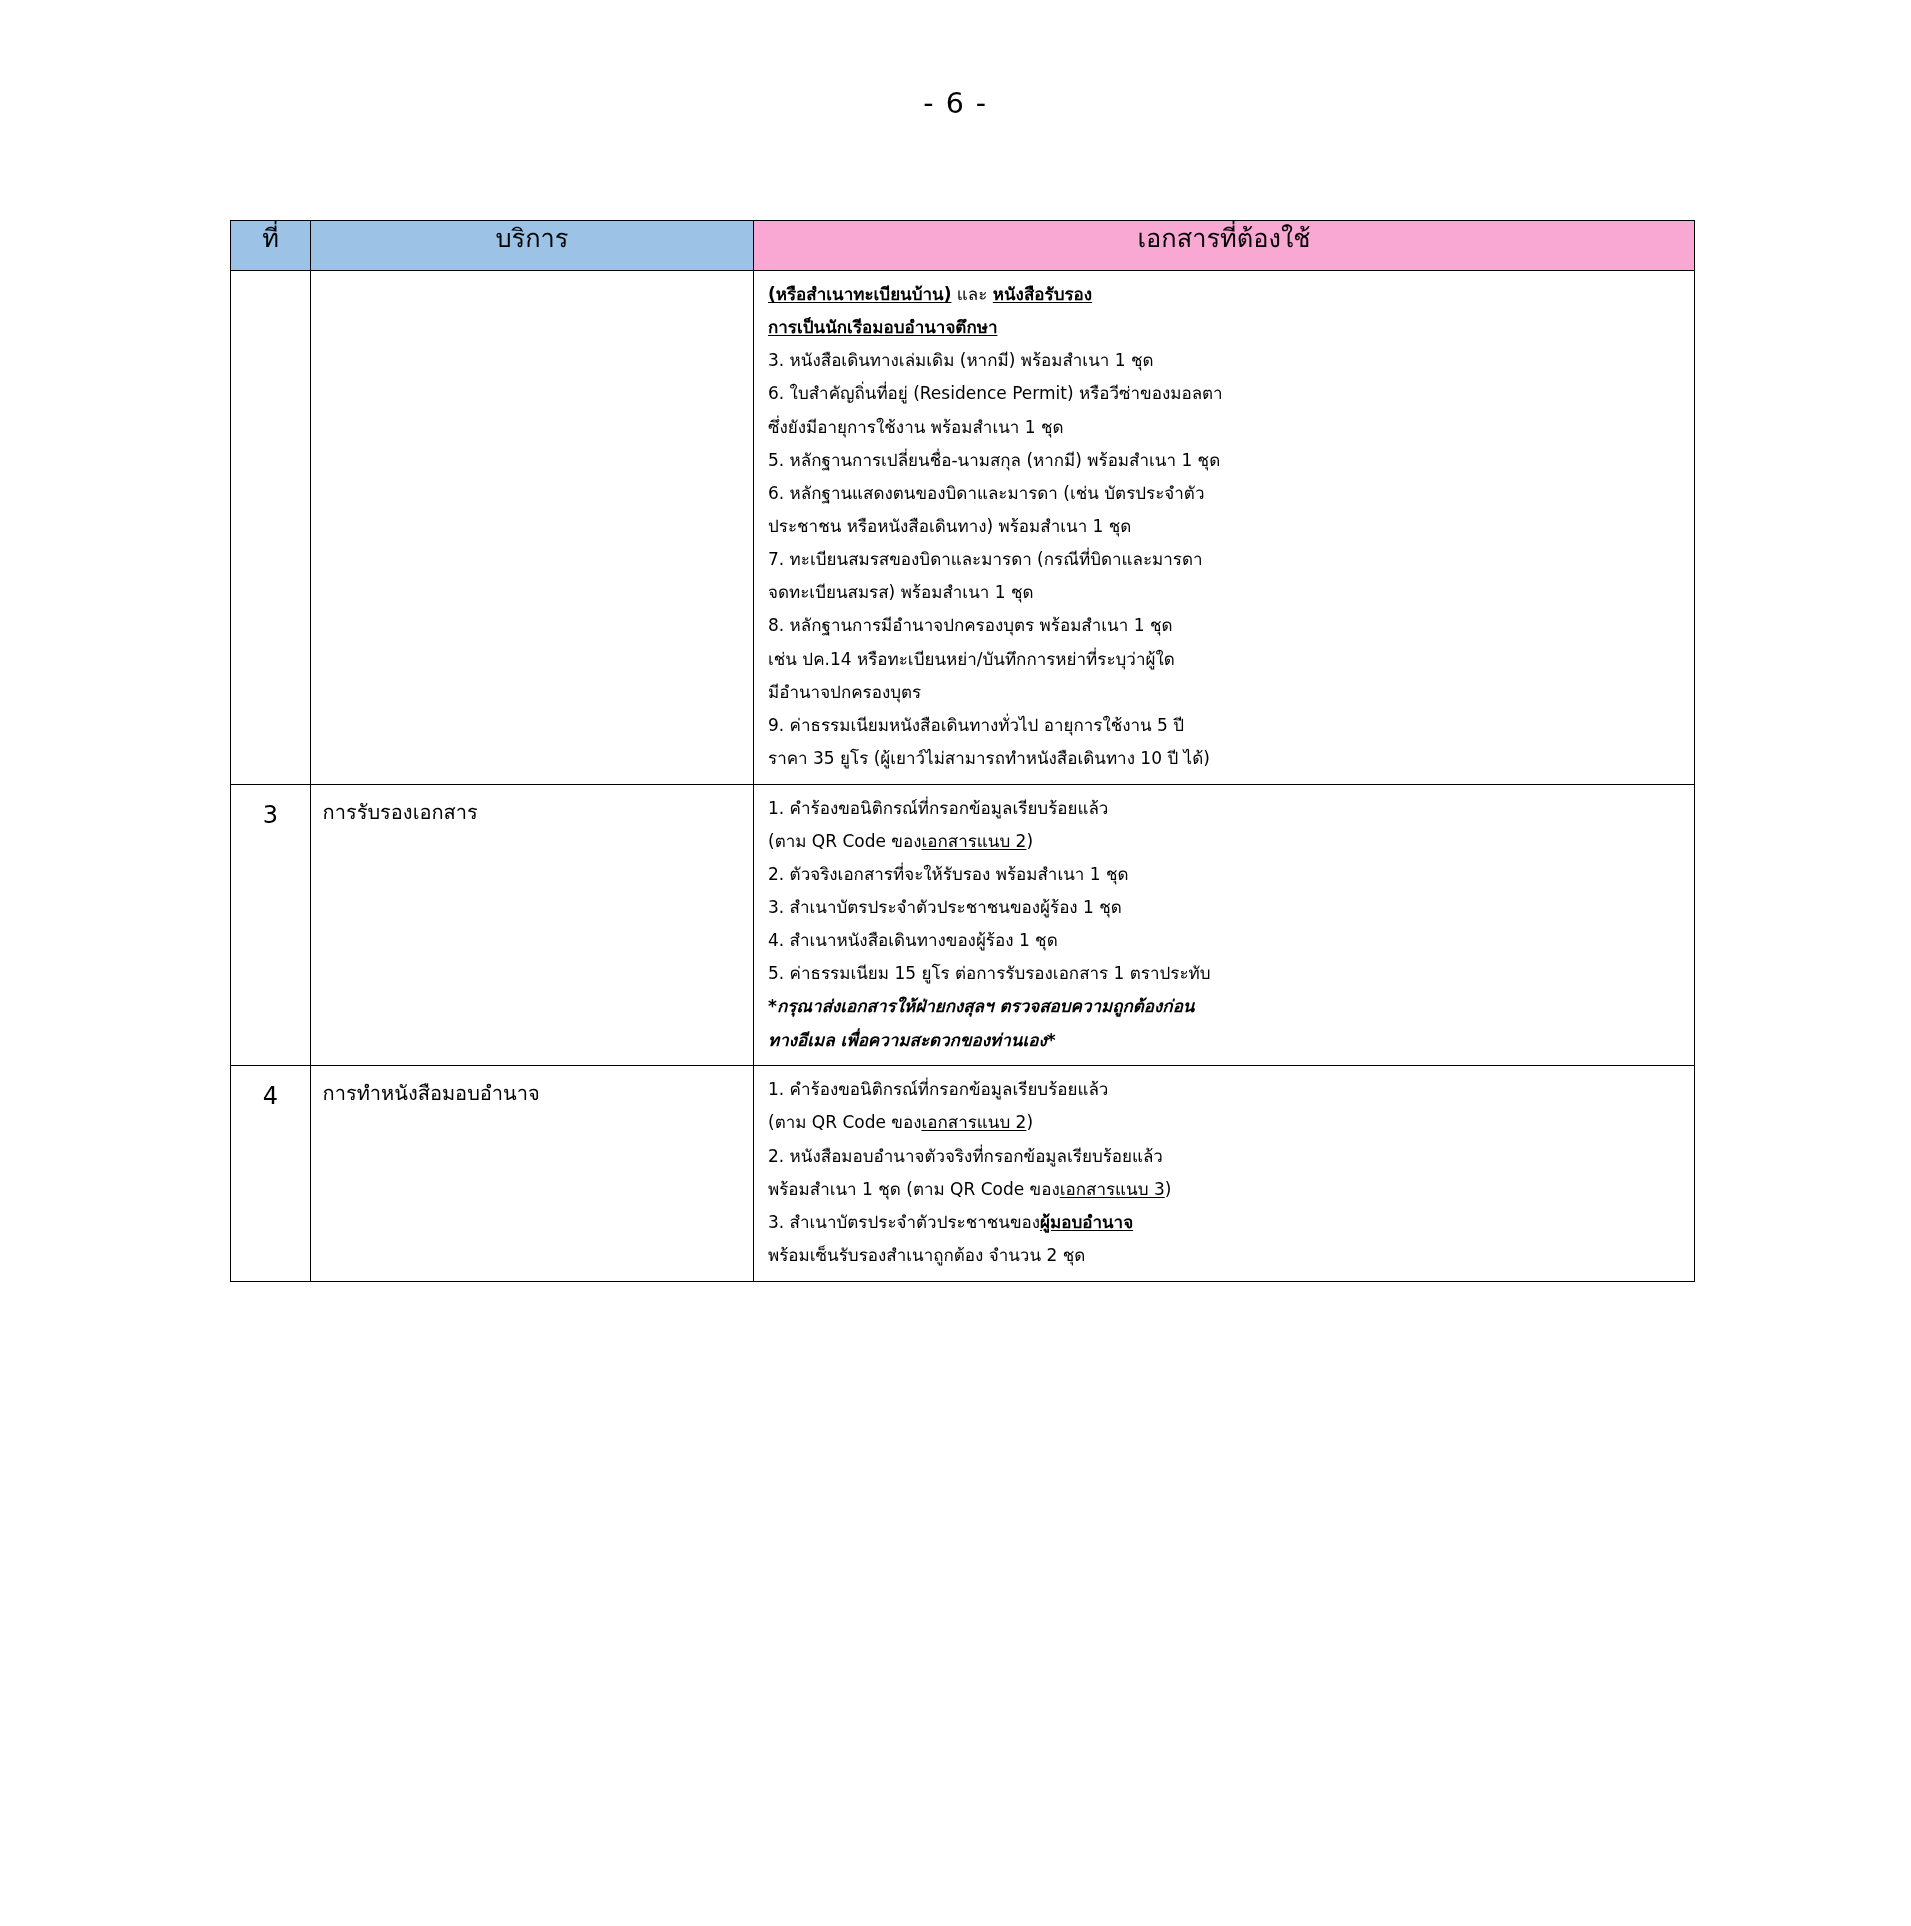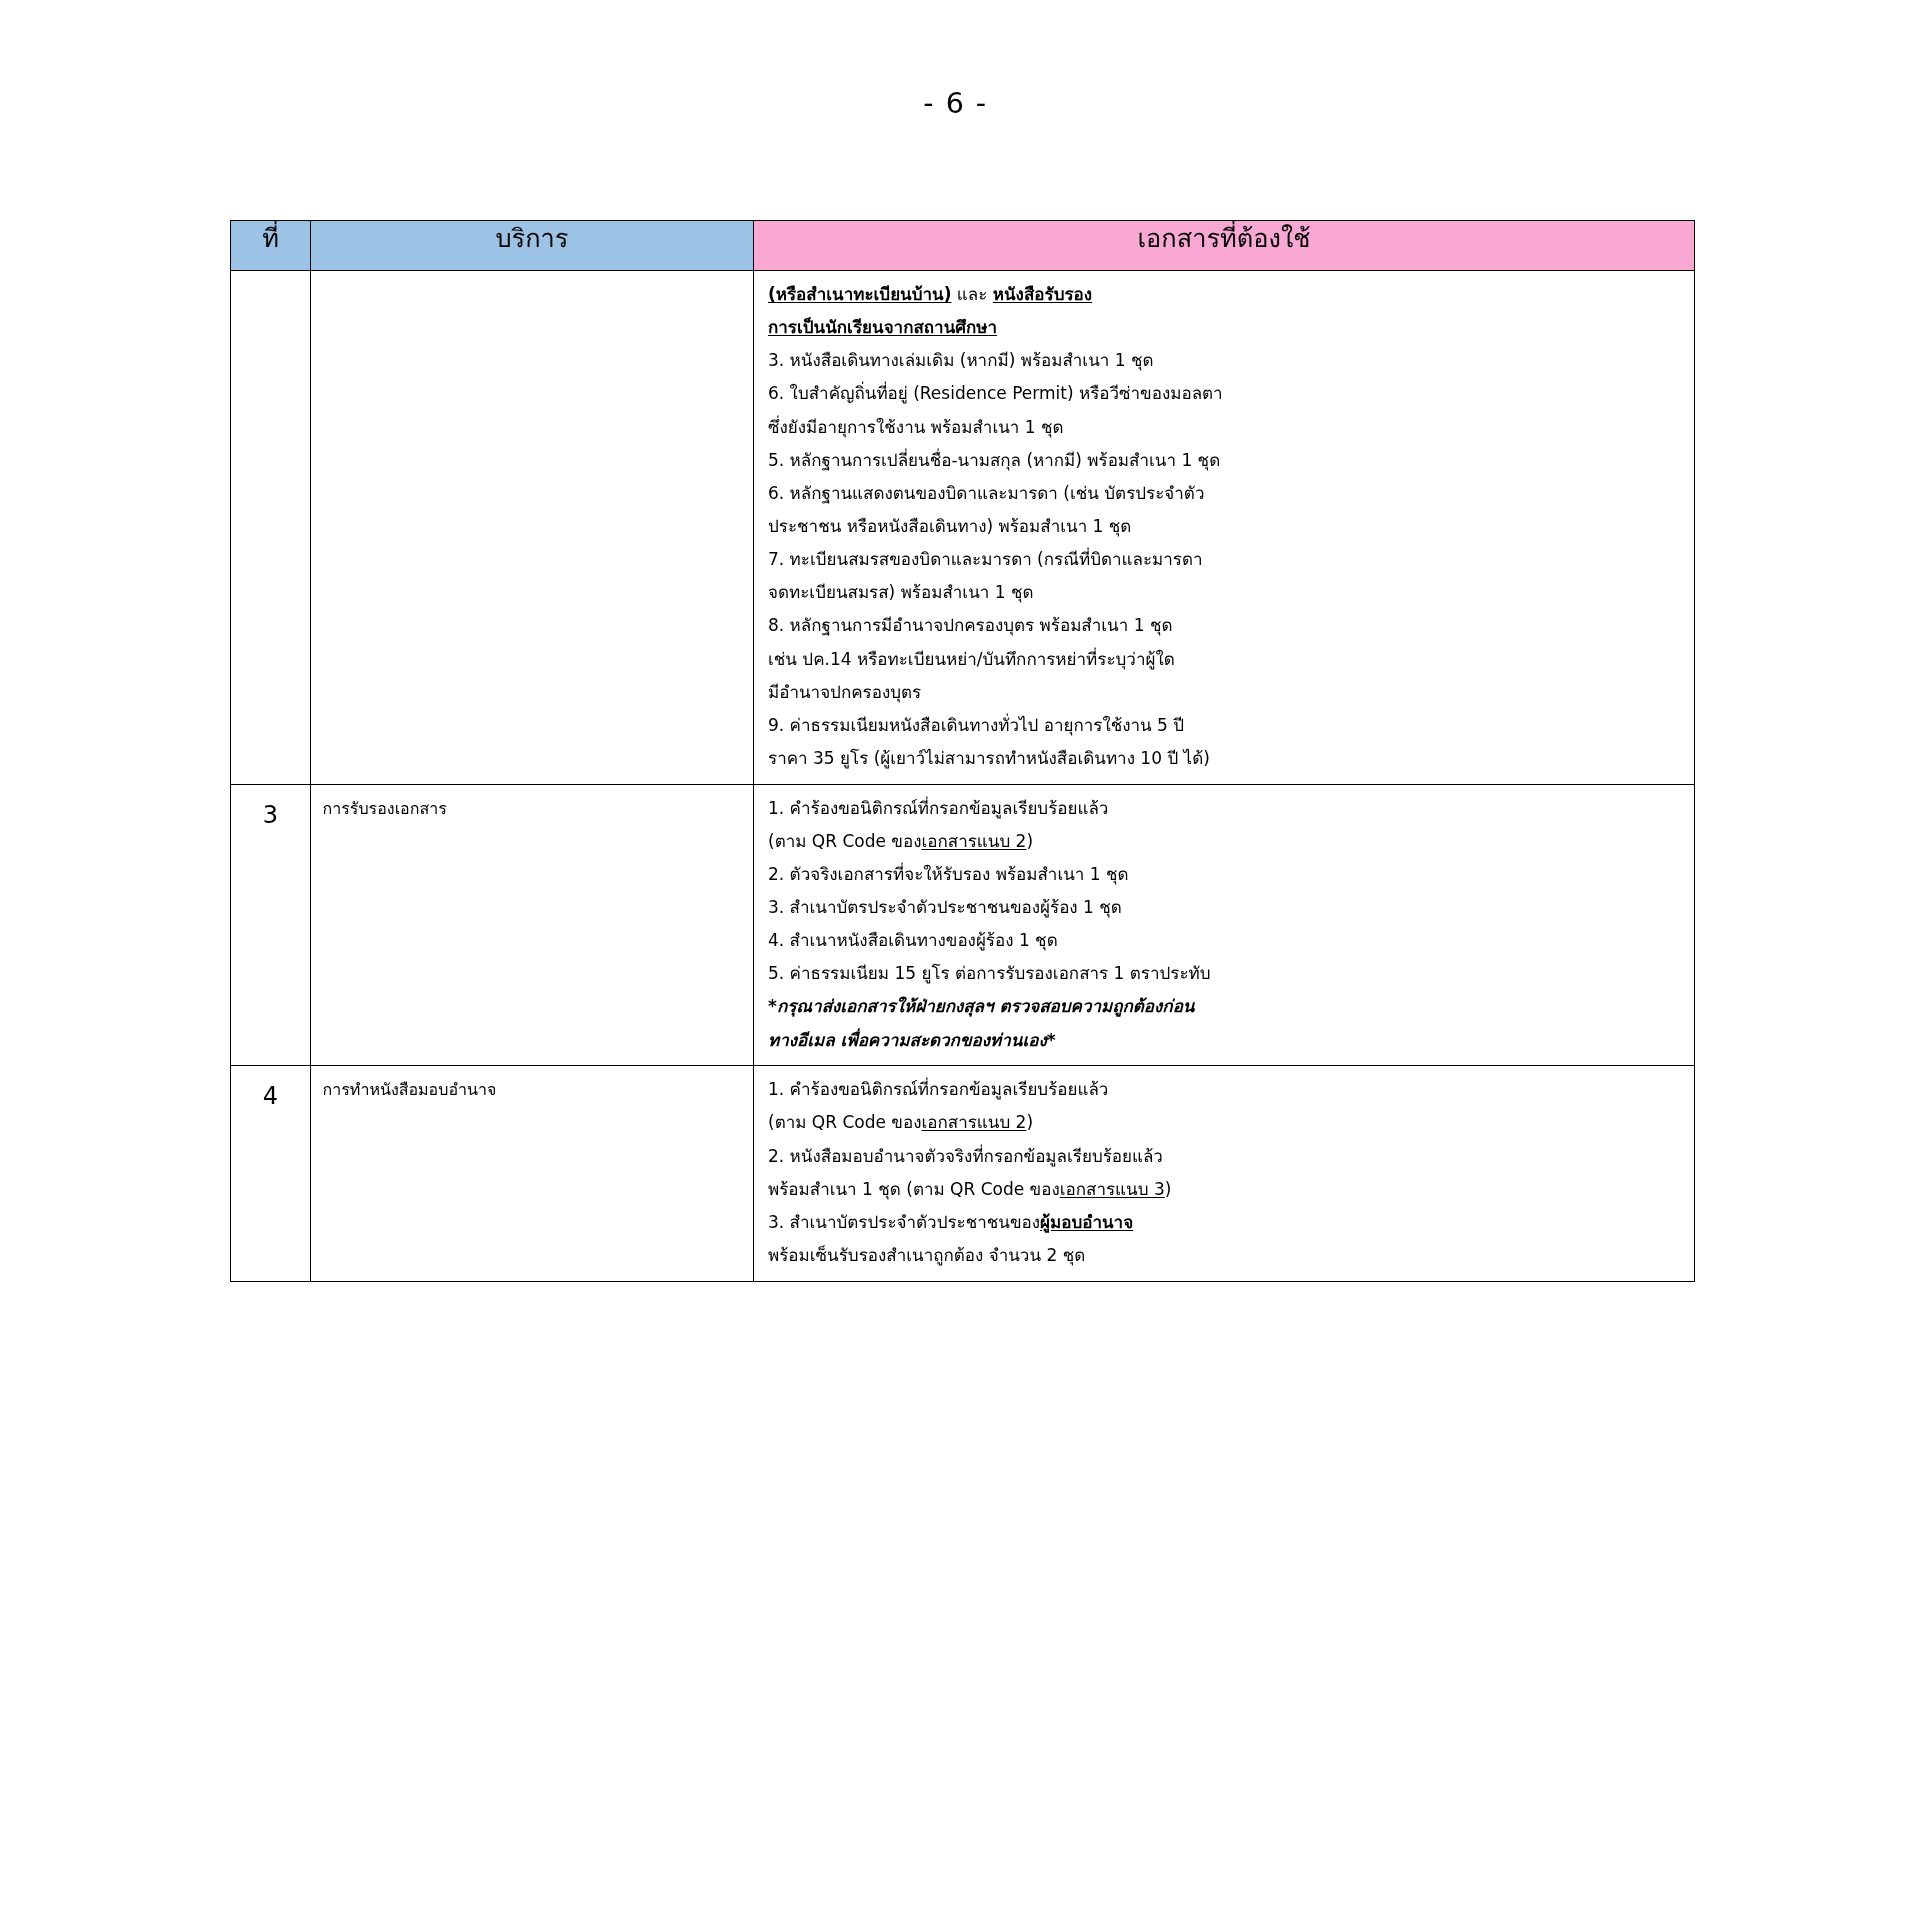--- a/index.html
+++ b/index.html
@@ -68,21 +68,21 @@
     line-height: 1.35;
   }
 
   td.cell-no {
     text-align: center;
     font-size: 24px;
     padding-top: 10px;
     line-height: 1.7;
   }
   td.cell-svc {
-    font-size: 16px;
+    font-size: 20px;
     padding: 10px 7px 3.9px 11.6px;
     line-height: 1.7;
   }
   td.cell-docs {
     font-size: 17px;
     padding: 7px 9.2px 8.5px 14px;
     line-height: 1.95;
   }
 
   td.cell-docs p,
@@ -114,21 +114,21 @@
         <th class="col-svc" style="background: rgb(156, 195, 229);">บริการ</th>
         <th class="col-docs" style="background: #f9a8d4;">เอกสารที่ต้องใช้</th>
       </tr>
     </thead>
     <tbody>
         <tr>
           <td class="cell-no col-no"></td>
           <td class="cell-svc col-svc"></td>
           <td class="cell-docs col-docs">
             <p><span class="bu">(หรือสำเนาทะเบียนบ้าน)</span><span> และ </span><span class="bu">หนังสือรับรอง</span></p>
-            <p><span class="bu">การเป็นนักเรียนจากสถานศึกษา</span></p>
+            <p><span class="bu">การเป็นนักเรีอมอบอำนาจตึกษา</span></p>
             <p><span>3. หนังสือเดินทางเล่มเดิม (หากมี) พร้อมสำเนา 1 ชุด</span></p>
             <p><span>6. ใบสำคัญถิ่นที่อยู่ (Residence Permit) หรือวีซ่าของมอลตา</span></p>
             <p><span>ซึ่งยังมีอายุการใช้งาน พร้อมสำเนา 1 ชุด</span></p>
             <p><span>5. หลักฐานการเปลี่ยนชื่อ-นามสกุล (หากมี) พร้อมสำเนา 1 ชุด</span></p>
             <p><span>6. หลักฐานแสดงตนของบิดาและมารดา (เช่น บัตรประจำตัว</span></p>
             <p><span>ประชาชน หรือหนังสือเดินทาง) พร้อมสำเนา 1 ชุด</span></p>
             <p><span>7. ทะเบียนสมรสของบิดาและมารดา (กรณีที่บิดาและมารดา</span></p>
             <p><span>จดทะเบียนสมรส) พร้อมสำเนา 1 ชุด</span></p>
             <p><span>8. หลักฐานการมีอำนาจปกครองบุตร พร้อมสำเนา 1 ชุด</span></p>
             <p><span>เช่น ปค.14 หรือทะเบียนหย่า/บันทึกการหย่าที่ระบุว่าผู้ใด</span></p>

